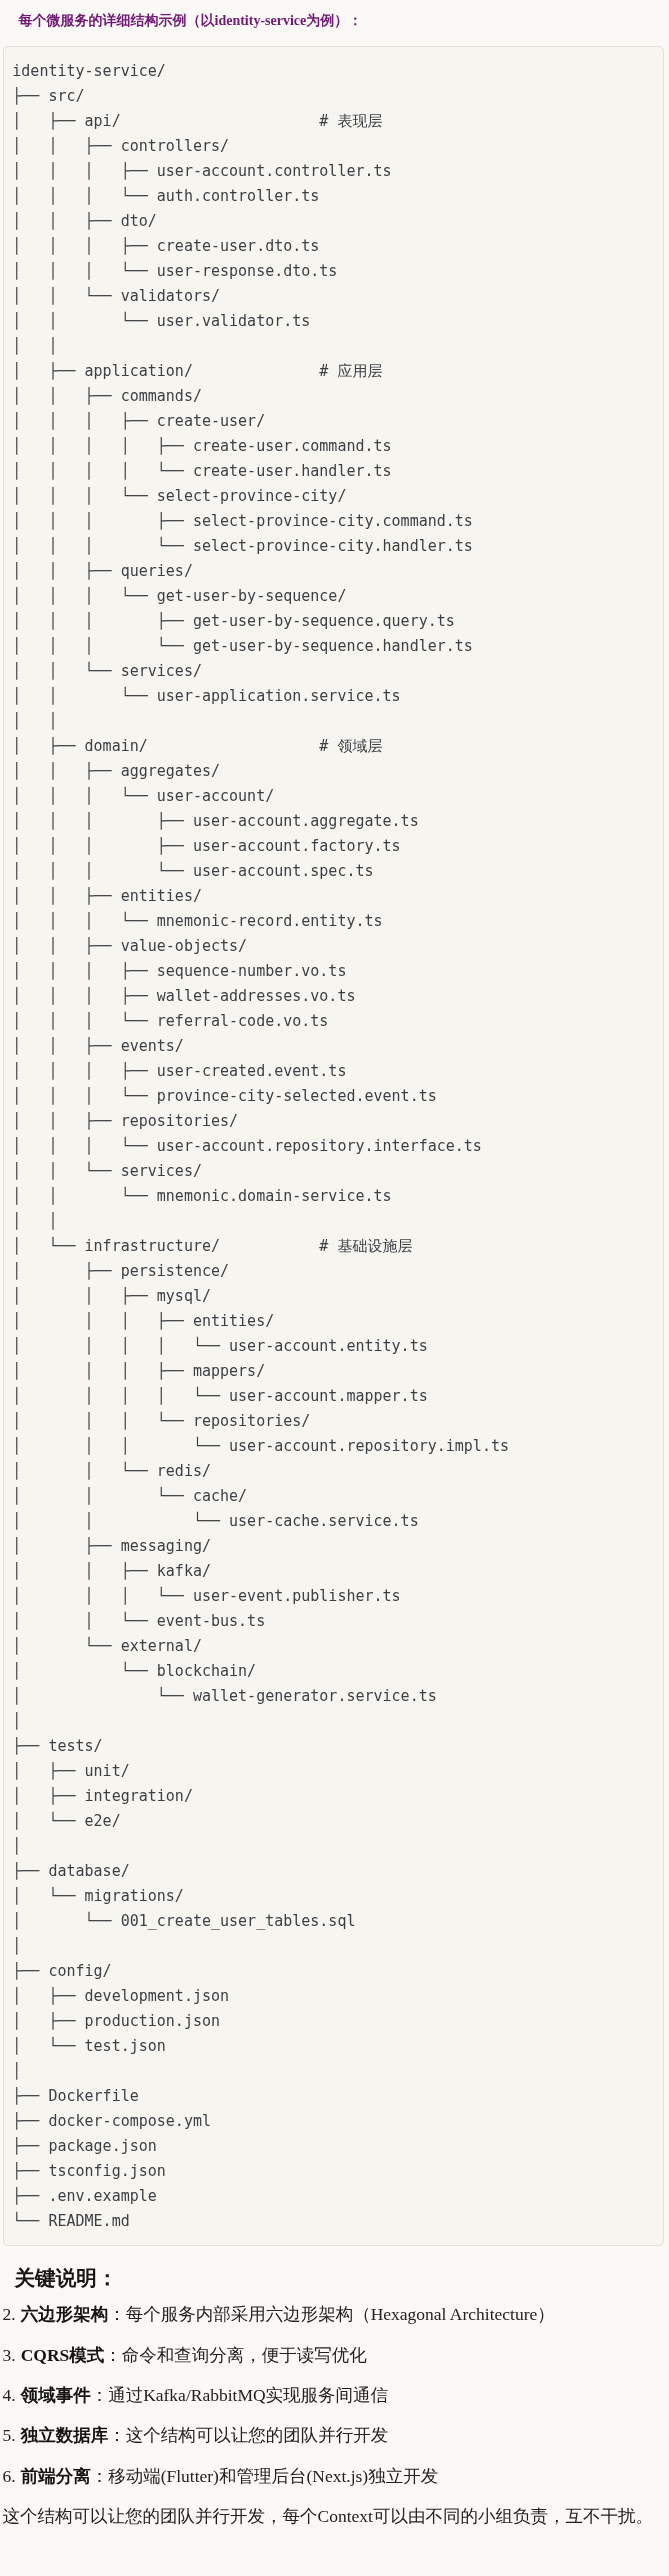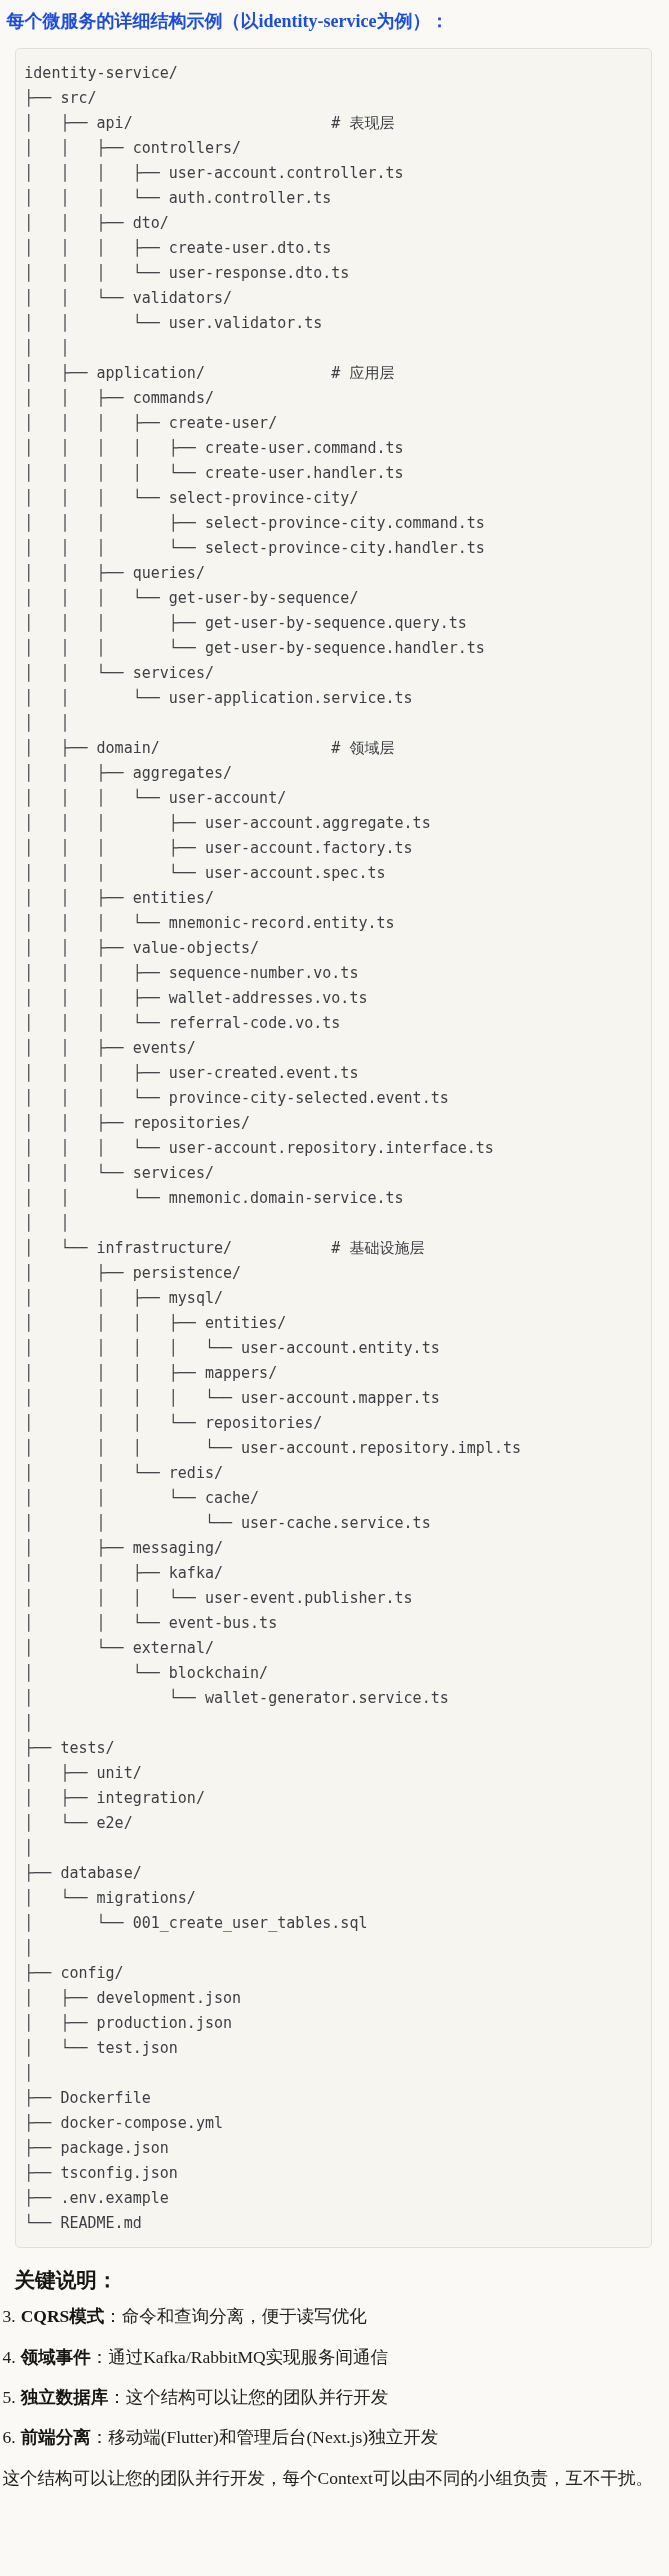--- a/index.html
+++ b/index.html
@@ -6,34 +6,34 @@
   body {
     width: 669px;
     background: #faf9f5;
     color: #22211e;
     font-family: "Liberation Serif", serif;
     -webkit-font-smoothing: antialiased;
   }
   .page { padding: 6.3px 5px 0 2.5px; }
 
   h1.doc-title {
-    font-size: 18px;
+    font-size: 14px;
     line-height: 30px;
-    margin: 0 0 10px 4px;
+    margin: 0 0 10px 16px;
     font-weight: 700;
-    color: #1d4ed8;
+    color: #701a75;
     letter-spacing: 0;
   }
 
   pre.tree {
     box-sizing: border-box;
     background: #f6f5f0;
     border: 0.6px solid #e2e0d9;
     border-radius: 5px;
-    margin: 12px;
+    margin: 0;
     padding: 11.3px 7.5px 11.3px 8.8px;
     font-family: "DejaVu Sans Mono", monospace;
     font-size: 15px;
     line-height: 25px;
     color: #3d3f44;
     white-space: pre;
     overflow: hidden;
   }
 
   h2.notes-heading {
@@ -157,20 +157,21 @@
 ├── Dockerfile
 ├── docker-compose.yml
 ├── package.json
 ├── tsconfig.json
 ├── .env.example
 └── README.md</pre>
 
   <h2 class="notes-heading">关键说明：</h2>
 
   <ol class="notes-list">
+    <li><span class="ord">2.</span><span class="term">六边形架构</span><span class="desc">：每个服务内部采用六边形架构（Hexagonal Architecture）</span></li>
     <li><span class="ord">3.</span><span class="term">CQRS模式</span><span class="desc">：命令和查询分离，便于读写优化</span></li>
     <li><span class="ord">4.</span><span class="term">领域事件</span><span class="desc">：通过Kafka/RabbitMQ实现服务间通信</span></li>
     <li><span class="ord">5.</span><span class="term">独立数据库</span><span class="desc">：这个结构可以让您的团队并行开发</span></li>
     <li><span class="ord">6.</span><span class="term">前端分离</span><span class="desc">：移动端(Flutter)和管理后台(Next.js)独立开发</span></li>
   </ol>
 
   <p class="closing">这个结构可以让您的团队并行开发，每个Context可以由不同的小组负责，互不干扰。</p>
 
 </div>
 

